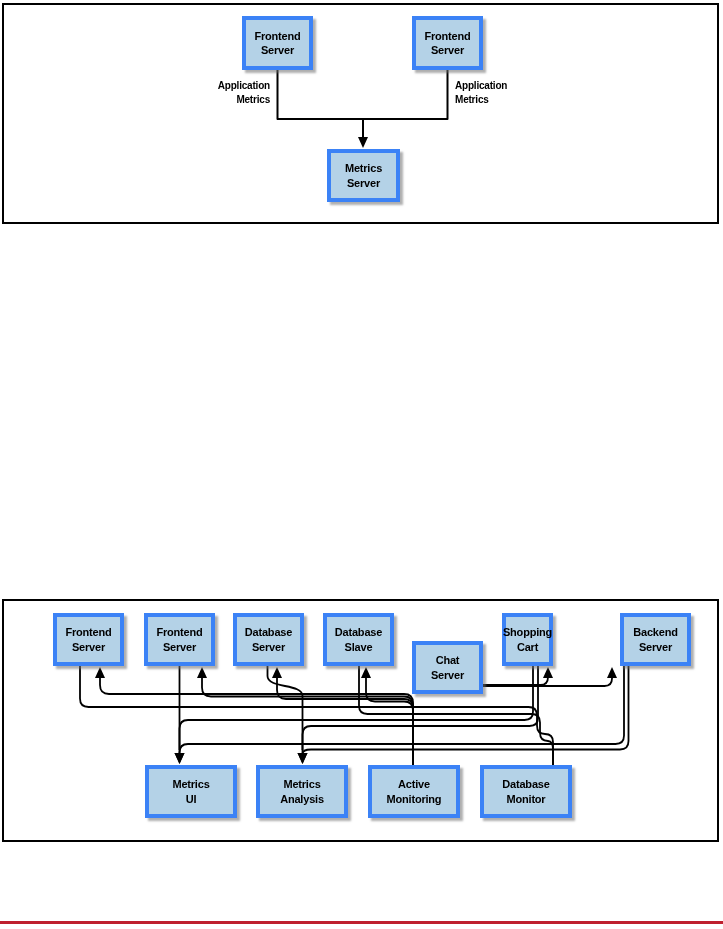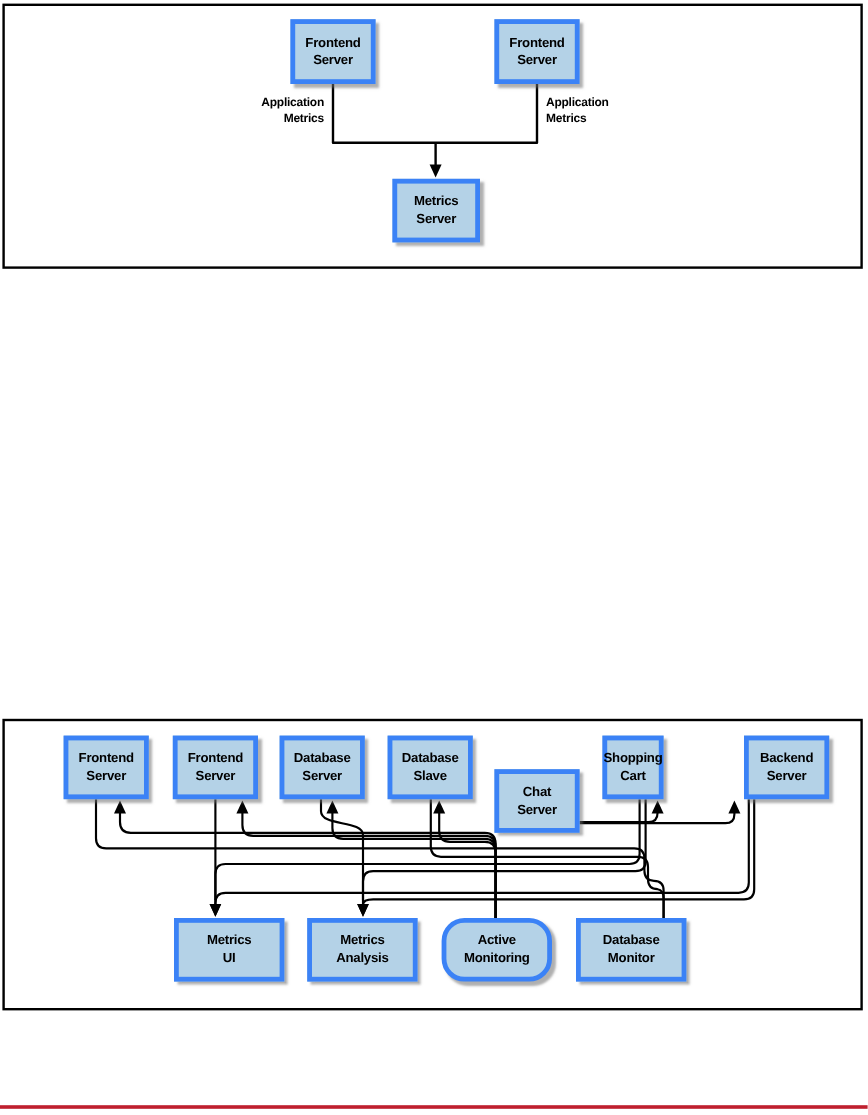--- a/index.html
+++ b/index.html
@@ -97,18 +97,18 @@
 Server</div>
 <div class="node" style="left:502px;top:613px;width:51px;height:53px;">Shopping
 Cart</div>
 <div class="node" style="left:592px;top:613px;width:71px;height:53px;margin-left:28px;">Backend
 Server</div>
 
 <div class="node" style="left:145px;top:765px;width:92px;height:53px;">Metrics
 UI</div>
 <div class="node" style="left:256px;top:765px;width:92px;height:53px;">Metrics
 Analysis</div>
-<div class="node" style="left:368px;top:765px;width:92px;height:53px;border-radius:19px;">Active
+<div class="node" style="left:368px;top:765px;width:92px;height:53px;">Active
 Monitoring</div>
 <div class="node" style="left:480px;top:765px;width:92px;height:53px;">Database
 Monitor</div>
 
 <div id="rule-bottom"></div>
 
 </body></html>

